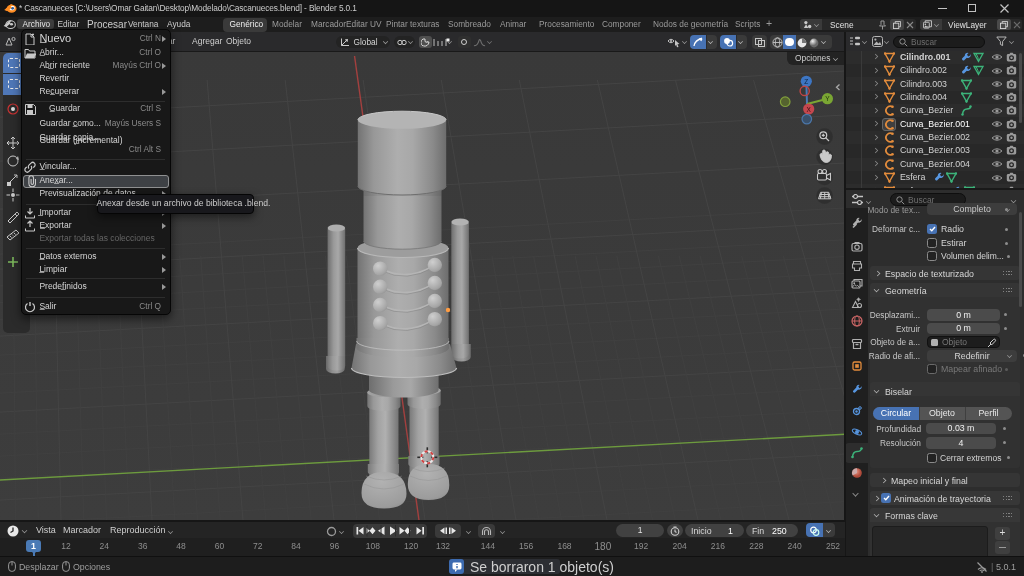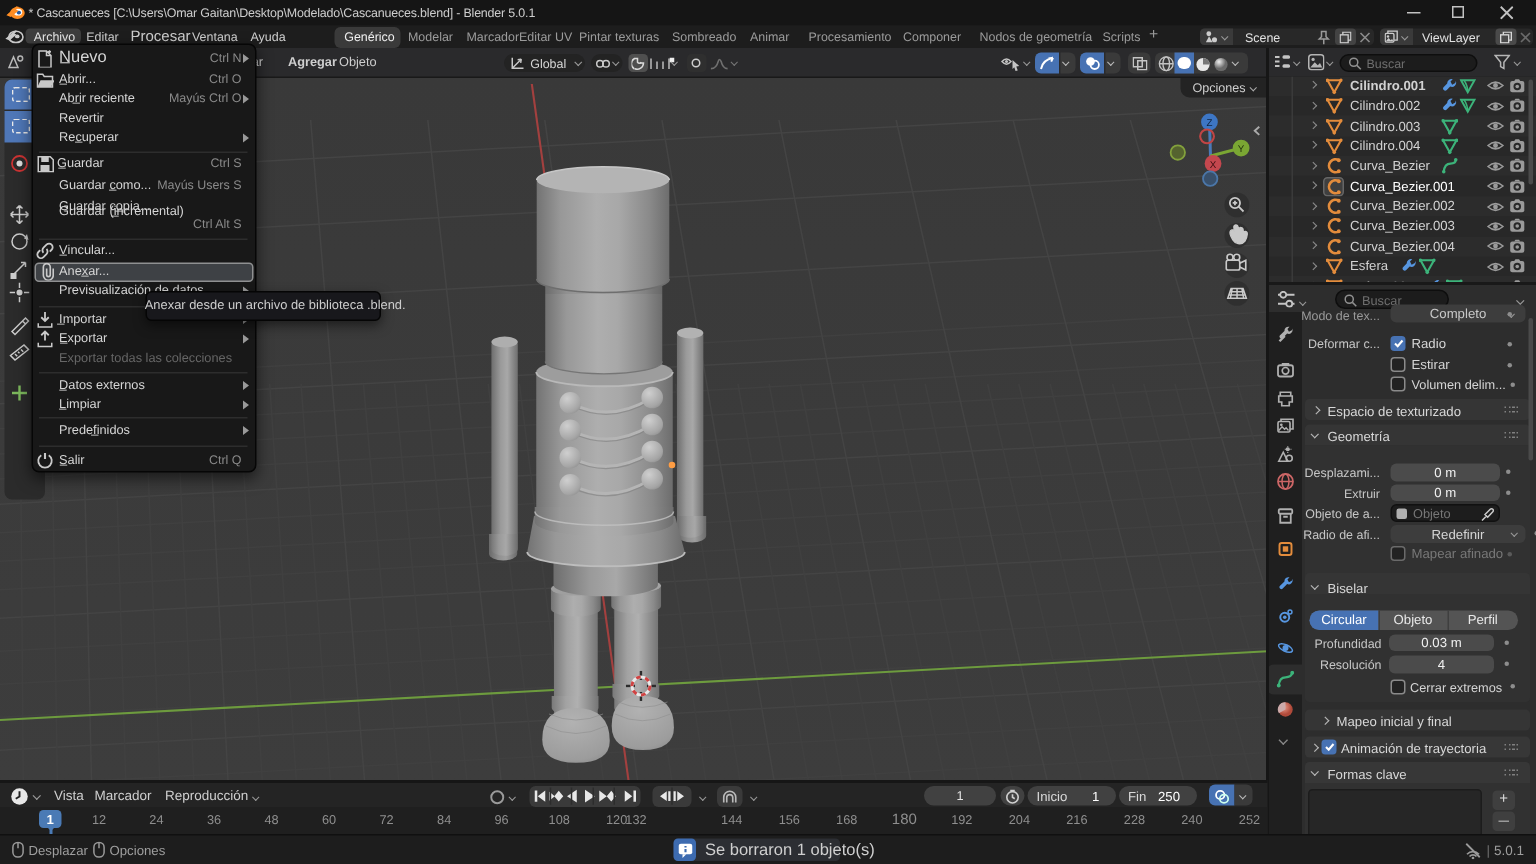--- a/index.html
+++ b/index.html
@@ -86,21 +86,21 @@
   </svg>
 <svg class="ab" style="left:1013px;top:20.5px" width="8" height="8" viewBox="0 0 8 8">
 <path d="M1 1 L7 7 M7 1 L1 7" stroke="#6a6a6a" stroke-width="1.1"></path>
   </svg>
 <div class="ab" style="left:0;top:31.5px;width:845px;height:20.5px;background:#2a2a2c;border-bottom:1px solid #191919"></div>
 <svg class="ab" style="left:5px;top:36px" width="11" height="10" viewBox="0 0 11 10">
     <path d="M1 9 L4 2 L7 9 Z" fill="none" stroke="#bbb"></path>
     <circle cx="8.5" cy="3" r="1.6" fill="none" stroke="#bbb"></circle>
   </svg>
 <div class="tx" style="left:131px;top:36px;color:#cfcfcf;font-size:8.5px;font-weight:normal;">Seleccionar</div>
-<div class="tx" style="left:192px;top:36px;color:#cfcfcf;font-size:8.5px;font-weight:bold;text-align:center;">Agregar</div>
+<div class="tx" style="left:192px;top:36px;color:#cfcfcf;font-size:8.5px;font-weight:normal;text-align:center;">Agregar</div>
 <div class="tx" style="left:226px;top:36px;color:#cfcfcf;font-size:8.5px;font-weight:normal;">Objeto</div>
 <div class="ab" style="left:336px;top:36px;width:54px;height:11.5px;background:#232323;border-radius:6px"></div>
 <svg class="ab" style="left:340px;top:37.5px" width="10" height="9" viewBox="0 0 10 9">
     <path d="M1.5 0.5 L1.5 7.5 L9 7.5 M1.5 7.5 L7.5 1.5" stroke="#c9c9c9" fill="none"></path>
     <path d="M7.5 1.5 l-2.4 0.4 M7.5 1.5 l-0.4 2.4" stroke="#c9c9c9" fill="none"></path>
   </svg>
 <div class="tx" style="left:353.5px;top:37px;color:#d6d6d6;font-size:8.3px;font-weight:normal;">Global</div>
 <div class="chv" style="left:383px;top:39px;border-color:#999;transform:rotate(45deg) scale(0.75)"></div>
 <div class="ab" style="left:394px;top:36px;width:21px;height:11.5px;background:#232323;border-radius:6px"></div>
 <svg class="ab" style="left:397px;top:37.5px" width="10" height="9" viewBox="0 0 10 9">
@@ -948,21 +948,21 @@
 <div class="tx" style="left:54.0px;top:540.5px;width:24px;text-align:center;color:#8e8e8e;font-size:8.5px">12</div>
 <div class="tx" style="left:92.3px;top:540.5px;width:24px;text-align:center;color:#8e8e8e;font-size:8.5px">24</div>
 <div class="tx" style="left:130.7px;top:540.5px;width:24px;text-align:center;color:#8e8e8e;font-size:8.5px">36</div>
 <div class="tx" style="left:169.0px;top:540.5px;width:24px;text-align:center;color:#8e8e8e;font-size:8.5px">48</div>
 <div class="tx" style="left:207.4px;top:540.5px;width:24px;text-align:center;color:#8e8e8e;font-size:8.5px">60</div>
 <div class="tx" style="left:245.7px;top:540.5px;width:24px;text-align:center;color:#8e8e8e;font-size:8.5px">72</div>
 <div class="tx" style="left:284.1px;top:540.5px;width:24px;text-align:center;color:#8e8e8e;font-size:8.5px">84</div>
 <div class="tx" style="left:322.4px;top:540.5px;width:24px;text-align:center;color:#8e8e8e;font-size:8.5px">96</div>
 <div class="tx" style="left:360.8px;top:540.5px;width:24px;text-align:center;color:#8e8e8e;font-size:8.5px">108</div>
 <div class="tx" style="left:399.1px;top:540.5px;width:24px;text-align:center;color:#8e8e8e;font-size:8.5px">120</div>
-<div class="tx" style="left:412px;top:540.5px;width:24px;text-align:center;color:#8e8e8e;font-size:8.5px">132</div>
+<div class="tx" style="left:431px;top:540.5px;width:24px;text-align:center;color:#8e8e8e;font-size:8.5px">132</div>
 <div class="tx" style="left:475.8px;top:540.5px;width:24px;text-align:center;color:#8e8e8e;font-size:8.5px">144</div>
 <div class="tx" style="left:514.2px;top:540.5px;width:24px;text-align:center;color:#8e8e8e;font-size:8.5px">156</div>
 <div class="tx" style="left:552.5px;top:540.5px;width:24px;text-align:center;color:#8e8e8e;font-size:8.5px">168</div>
 <div class="tx" style="left:590.9px;top:540.5px;width:24px;text-align:center;color:#8e8e8e;font-size:10px">180</div>
 <div class="tx" style="left:629.2px;top:540.5px;width:24px;text-align:center;color:#8e8e8e;font-size:8.5px">192</div>
 <div class="tx" style="left:667.6px;top:540.5px;width:24px;text-align:center;color:#8e8e8e;font-size:8.5px">204</div>
 <div class="tx" style="left:705.9px;top:540.5px;width:24px;text-align:center;color:#8e8e8e;font-size:8.5px">216</div>
 <div class="tx" style="left:744.3px;top:540.5px;width:24px;text-align:center;color:#8e8e8e;font-size:8.5px">228</div>
 <div class="tx" style="left:782.6px;top:540.5px;width:24px;text-align:center;color:#8e8e8e;font-size:8.5px">240</div>
 <div class="tx" style="left:821.0px;top:540.5px;width:24px;text-align:center;color:#8e8e8e;font-size:8.5px">252</div>
@@ -981,21 +981,21 @@
     <path d="M4 0.6 L4 4.5" stroke="#9a9a9a"></path>
   </svg>
 <div class="tx" style="left:73px;top:562px;color:#9f9f9f;font-size:8.8px;font-weight:normal;">Opciones</div>
 <div class="ab" style="left:449px;top:559px;width:111px;height:15px;background:#2c2e33;border-radius:3px"></div>
 <div class="ab" style="left:449px;top:559px;width:15px;height:15px;background:#3d6bb0;border-radius:3px"></div>
 <svg class="ab" style="left:452px;top:561.5px" width="10" height="10" viewBox="0 0 10 10">
     <rect x="0.5" y="0.5" width="9" height="7" rx="1.4" fill="#fff"></rect>
     <path d="M3 7.5 L3 10 L5.5 7.5" fill="#fff"></path>
     <path d="M5 2 L5 3 M5 4 L5 6.2" stroke="#3d6bb0" stroke-width="1.4"></path>
   </svg>
-<div class="tx" style="left:470px;top:562px;color:#cfcfcf;font-size:11px;font-weight:normal;">Se borraron 1 objeto(s)</div>
+<div class="tx" style="left:470px;top:562px;color:#cfcfcf;font-size:14px;font-weight:normal;">Se borraron 1 objeto(s)</div>
 <svg class="ab" style="left:976px;top:560.5px" width="12" height="12" viewBox="0 0 12 12">
     <path d="M2 8.5 a5.5 5.5 0 0 1 8 0 M3.7 10 a3 3 0 0 1 4.6 0" fill="none" stroke="#9a9a9a" stroke-width="1.1"></path>
     <circle cx="6" cy="11" r="0.9" fill="#9a9a9a"></circle>
     <path d="M1.5 1.5 L10.5 10.5" stroke="#9a9a9a" stroke-width="1.2"></path>
   </svg>
 <div class="tx" style="left:991px;top:561.5px;color:#6f6f6f;font-size:9px;font-weight:normal;">|</div>
 <div class="tx" style="left:996px;top:561.5px;color:#9f9f9f;font-size:9px;font-weight:normal;">5.0.1</div>
 <div class="ab" style="left:20.6px;top:29.3px;width:150px;height:286px;background:#181818;border:1px solid #060606;border-radius:5px;box-shadow:0 4px 10px rgba(0,0,0,0.55)"></div>
 <div class="ab" style="left:26px;top:101.2px;width:139px;height:1px;background:#2d2d2d"></div>
 <div class="ab" style="left:26px;top:159.4px;width:139px;height:1px;background:#2d2d2d"></div>
@@ -1016,21 +1016,21 @@
     <path d="M1 2.5 h3.5 l1 1.5 h5.5 v7 h-10 Z" fill="none" stroke="#c9c9c9"></path>
     <path d="M1 11 l2 -4.5 h9.5 l-2.5 4.5 Z" fill="#c9c9c9"></path>
   </svg>
 <div class="tx" style="left:40px;top:47.4px;width:121px;text-align:right;color:#8a8a8a;font-size:8.3px">Ctrl O</div>
 <div class="tx" style="left:39.4px;top:60.2px;color:#d6d6d6;font-size:8.5px">Abr̲ir reciente</div>
 <div class="tx" style="left:40px;top:60.2px;width:121px;text-align:right;color:#8a8a8a;font-size:8.3px">Mayús Ctrl O</div>
 <div class="ab" style="left:162px;top:63.2px;width:0;height:0;border-left:4px solid #999;border-top:3px solid transparent;border-bottom:3px solid transparent"></div>
 <div class="tx" style="left:39.4px;top:73.4px;color:#d6d6d6;font-size:8.5px">Revertir</div>
 <div class="tx" style="left:39.4px;top:86.2px;color:#d6d6d6;font-size:8.5px">Rec̲uperar</div>
 <div class="ab" style="left:162px;top:89.2px;width:0;height:0;border-left:4px solid #999;border-top:3px solid transparent;border-bottom:3px solid transparent"></div>
-<div class="tx" style="left:38px;top:103.2px;color:#d6d6d6;font-size:8.5px">G̲uardar</div>
+<div class="tx" style="left:49px;top:103.2px;color:#d6d6d6;font-size:8.5px">G̲uardar</div>
 <svg class="ab" style="left:24px;top:103.2px" width="12" height="12" viewBox="0 0 12 12">
     <path d="M1.5 1.5 h8 l2 2 v8 h-10 Z" fill="none" stroke="#c9c9c9"></path>
     <rect x="3.5" y="1.5" width="5" height="3.5" fill="#c9c9c9"></rect>
     <rect x="3" y="7" width="6" height="4.5" fill="#c9c9c9"></rect>
   </svg>
 <div class="tx" style="left:40px;top:103.2px;width:121px;text-align:right;color:#8a8a8a;font-size:8.3px">Ctrl S</div>
 <div class="tx" style="left:39.4px;top:118.1px;color:#d6d6d6;font-size:8.5px">Guardar c̲omo...</div>
 <div class="tx" style="left:40px;top:118.1px;width:121px;text-align:right;color:#8a8a8a;font-size:8.3px">Mayús Users S</div>
 <div class="tx" style="left:39.4px;top:131.9px;color:#d6d6d6;font-size:8.5px">Guardar co̲pia...</div>
 <div class="tx" style="left:39.4px;top:135px;color:#d6d6d6;font-size:8.5px">Guardar (i̲ncremental)</div>

